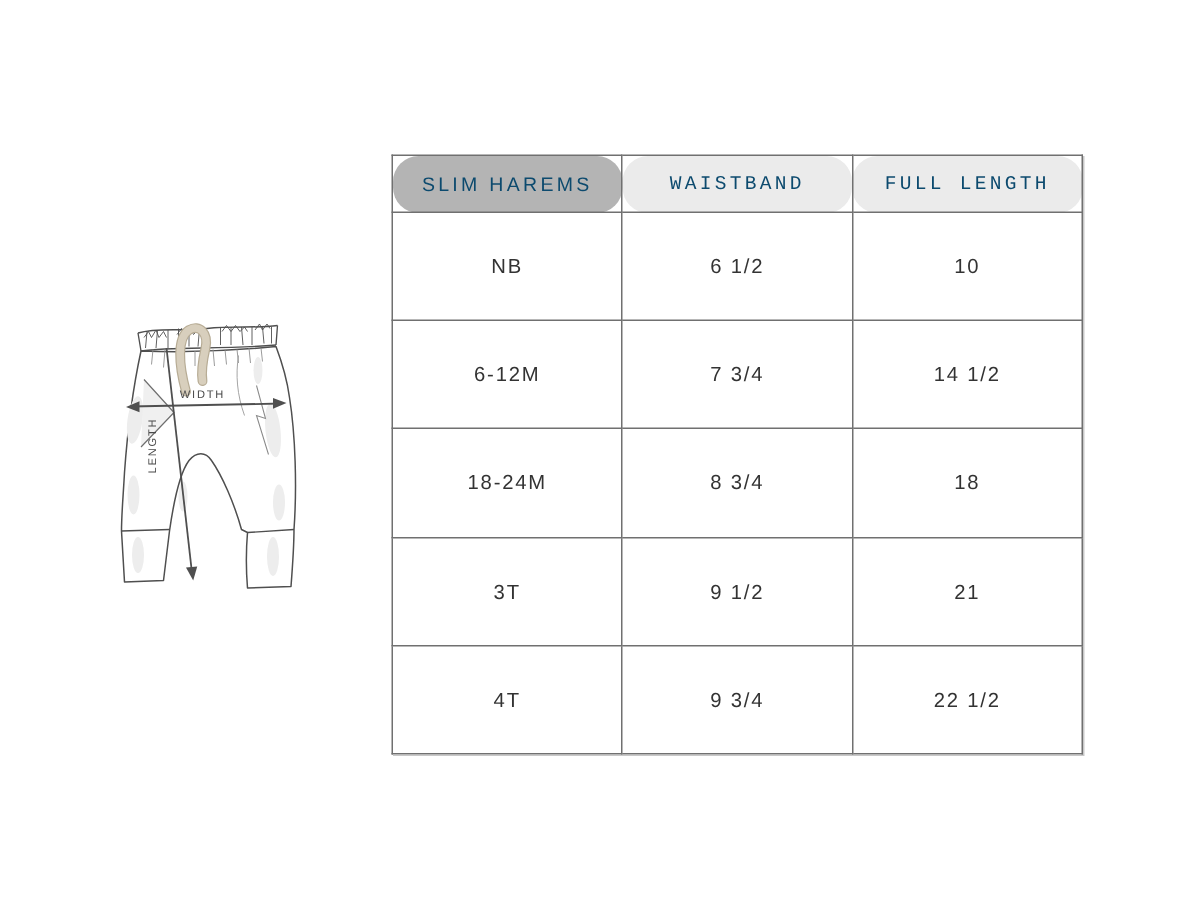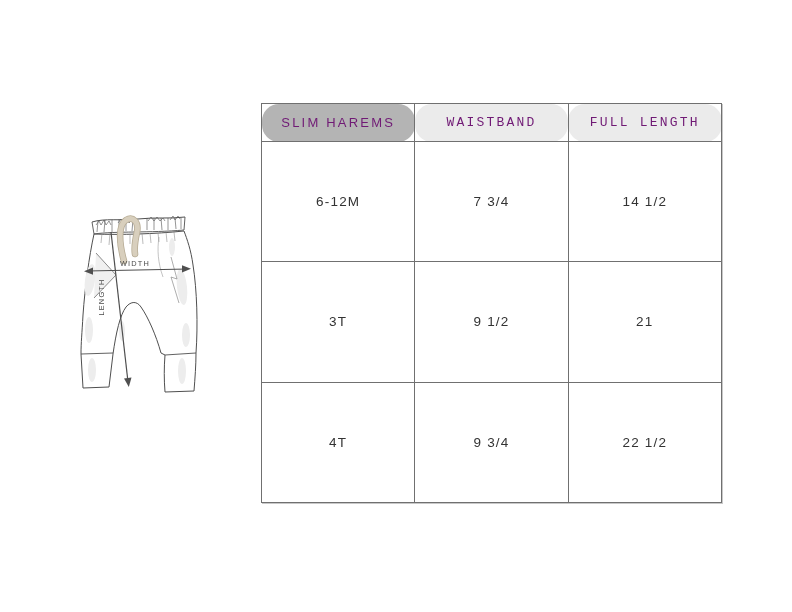--- a/index.html
+++ b/index.html
@@ -42,21 +42,21 @@
     text-align: center;
     vertical-align: middle;
     padding: 0;
     white-space: nowrap;
   }
   .size-table th {
     height: 37px;
     font-weight: 400;
     font-size: 13px;
     letter-spacing: 2.2px;
-    color: #701a75;
+    color: #0c4a6e;
     border-radius: 17px;
   }
   .size-table th.primary   { background: #b4b4b4; }
   .size-table th.secondary { background: #ebebeb; font-family: Liberation Mono, monospace; }
   .size-table td {
     font-size: 13.5px;
     font-weight: 400;
     letter-spacing: 1.2px;
     color: #333333;
     background: #ffffff;
@@ -138,23 +138,33 @@
     <table class="size-table">
       <thead>
         <tr>
           <th class="primary">SLIM HAREMS</th>
           <th class="secondary">WAISTBAND</th>
           <th class="secondary">FULL LENGTH</th>
         </tr>
       </thead>
       <tbody>
           <tr>
+            <td>NB</td>
+            <td>6 1/2</td>
+            <td>10</td>
+          </tr>
+          <tr>
             <td>6-12M</td>
             <td>7 3/4</td>
             <td>14 1/2</td>
+          </tr>
+          <tr>
+            <td>18-24M</td>
+            <td>8 3/4</td>
+            <td>18</td>
           </tr>
           <tr>
             <td>3T</td>
             <td>9 1/2</td>
             <td>21</td>
           </tr>
           <tr>
             <td>4T</td>
             <td>9 3/4</td>
             <td>22 1/2</td>

